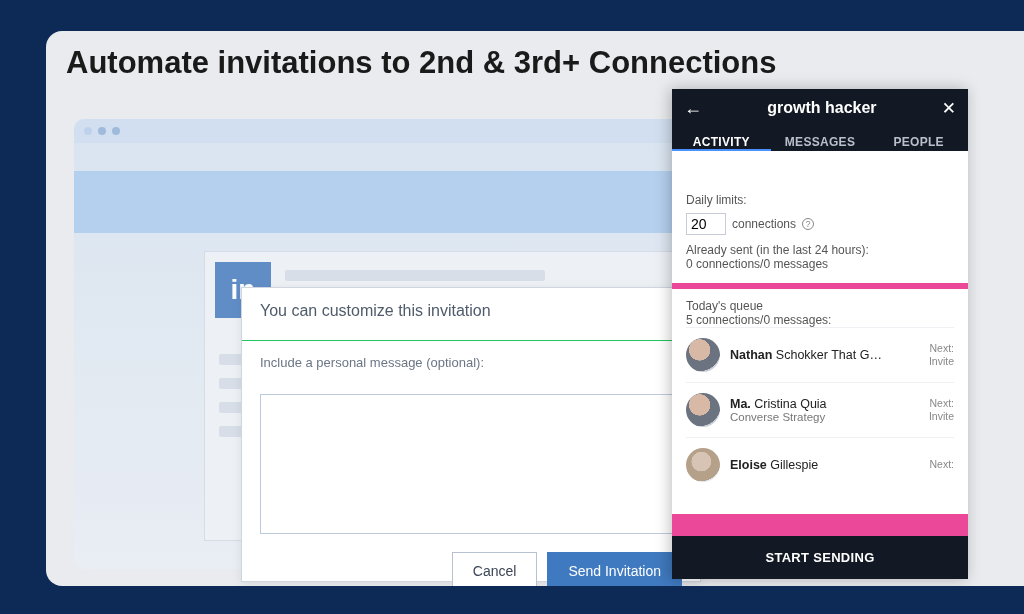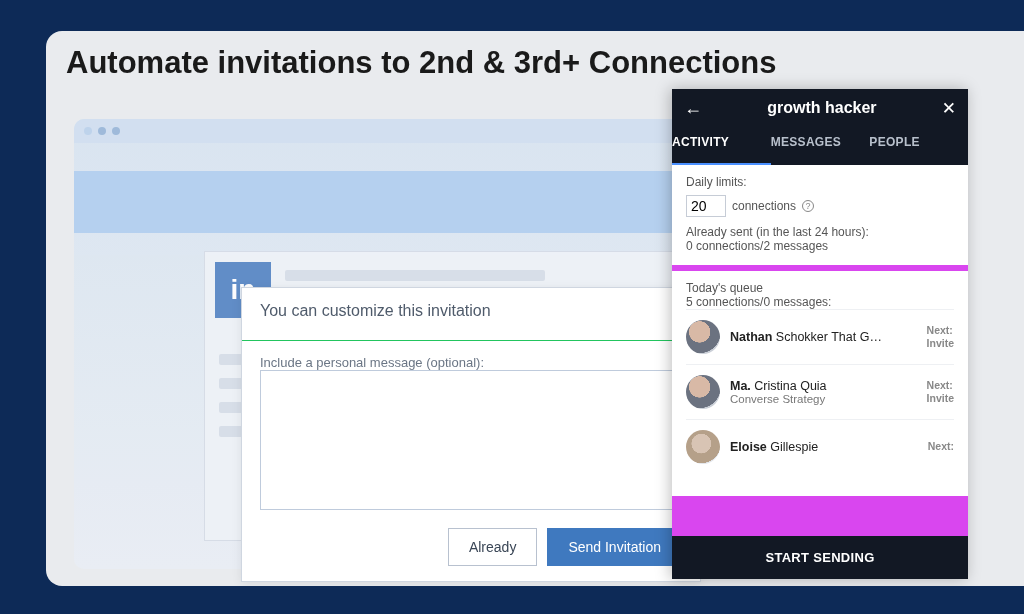--- a/index.html
+++ b/index.html
@@ -102,21 +102,21 @@
     font-size: 16px;
     color: #4f5b6b;
     border-bottom: 1px solid #22c55e;
   }
   .modal-body {
     padding: 14px 18px;
   }
   .field-label {
     font-size: 13px;
     color: #6b7685;
-    margin-bottom: 0;
+    margin-bottom: 24px;
   }
   .textarea {
     width: 100%;
     height: 140px;
     border: 1px solid #bfcbdc;
     resize: none;
     font-family: inherit;
     font-size: 13px;
     padding: 6px;
   }
@@ -178,36 +178,37 @@
     line-height: 1;
   }
   .tabs {
     display: flex;
     font-size: 12px;
     font-weight: 700;
     letter-spacing: 0.3px;
   }
   .tab {
     flex: 1;
-    text-align: left;
-    padding: 10px 0 14px;
+    text-align: center;
+    padding: 10px 0 0;
     cursor: pointer;
     color: #b8c0cc;
     border-bottom: 2px solid transparent;
   }
   .tab.active {
     color: #fff;
     border-bottom-color: #4a90ff;
   }
   .panel-body {
     flex: 1;
     overflow: hidden;
-    background: #d946ef;
+    background: #ec4899;
     font-size: 12px;
     color: #555;
+    margin-top: 32px;
   }
   .section {
     background: #fff;
     padding: 10px 14px 12px;
     margin-bottom: 6px;
   }
   .limits-row {
     display: flex;
     align-items: center;
     gap: 6px;
@@ -235,21 +236,21 @@
   .queue-item:first-of-type { border-top: none; margin-top: 6px; }
   .avatar {
     width: 34px; height: 34px; border-radius: 50%;
     background: radial-gradient(circle at 40% 35%, #d8b9a6 0 35%, #6b7280 36% 70%, #c9ced6 71% 100%);
     flex-shrink: 0;
   }
   .q-text { flex: 1; min-width: 0; }
   .q-name { font-size: 12.5px; color: #222; white-space: nowrap; overflow: hidden; text-overflow: ellipsis; }
   .q-name b { font-weight: 700; }
   .q-sub { font-size: 11.5px; color: #777; }
-  .q-right { font-size: 10.5px; color: #888; line-height: 1.25; font-weight: bold; }
+  .q-right { font-size: 10.5px; color: #888; text-align: right; line-height: 1.25; }
   .start-btn {
     background: #121824;
     color: #fff;
     text-align: center;
     padding: 14px 0;
     font-size: 13px;
     font-weight: 600;
     cursor: pointer;
     letter-spacing: 0.3px;
   }
@@ -278,21 +279,21 @@
     </div>
   </div>
 
   <div class="modal">
     <div class="modal-title">You can customize this invitation</div>
     <div class="modal-body">
       <div class="field-label">Include a personal message (optional):</div>
       <textarea class="textarea" style=""></textarea>
     </div>
     <div class="modal-footer">
-      <button class="btn">Already</button>
+      <button class="btn">Cancel</button>
       <button class="btn btn-primary">Send Invitation</button>
     </div>
   </div>
 
   <div class="panel">
     <div class="panel-top">
       <div class="panel-header">
         <span class="back-arrow">←</span>
         <span class="panel-title">growth hacker</span>
         <span class="close-x">✕</span>
@@ -306,21 +307,21 @@
 
     <div class="panel-body">
       <div class="section">
         <div>Daily limits:</div>
         <div class="limits-row">
           <input class="num-input" type="number" value="20" style="">
           <span>connections</span>
           <span class="info-icon">?</span>
         </div>
         <div>Already sent (in the last 24 hours):</div>
-        <div>0 connections/2 messages</div>
+        <div>0 connections/0 messages</div>
       </div>
 
       <div class="section" style="position:relative; min-height:225px;">
         <div>Today's queue</div>
         <div>5 connections/0 messages:</div>
 
         <div class="queue-item">
           <div class="avatar"></div>
           <div class="q-text">
             <div class="q-name"><b>Nathan</b><span> Schokker That G…</span></div>

